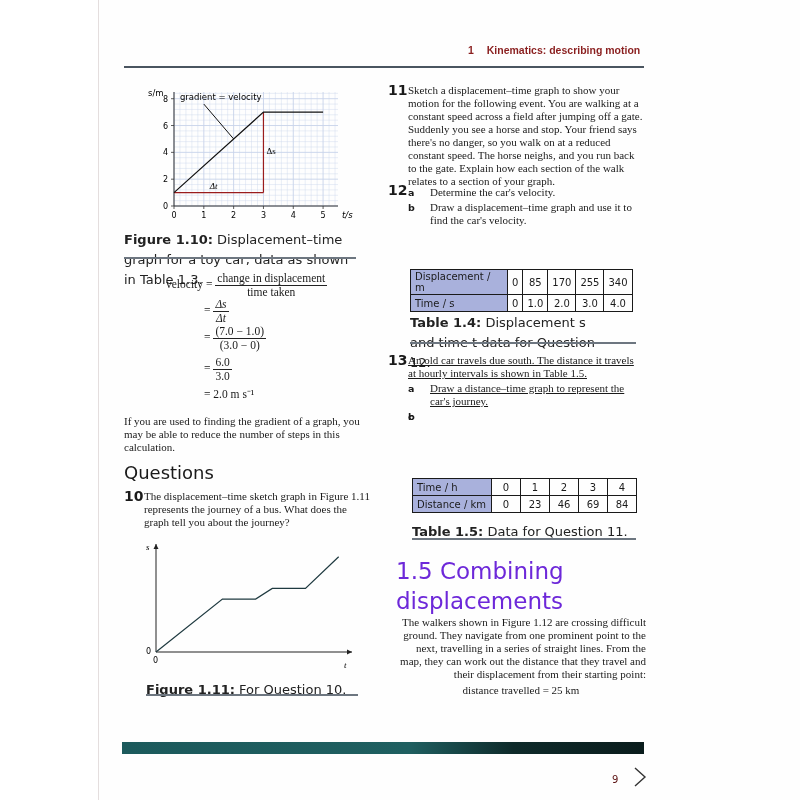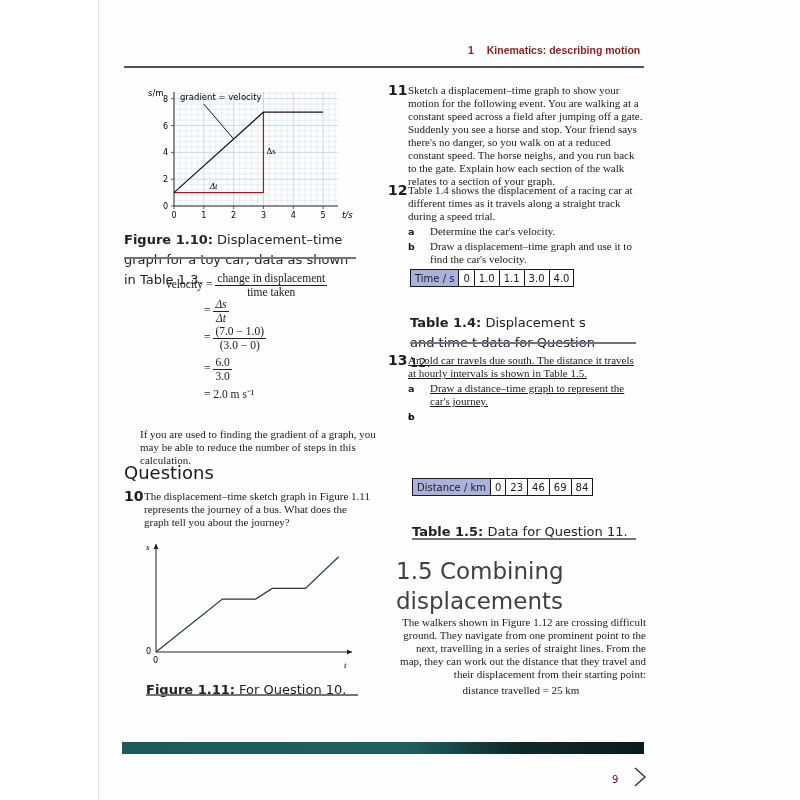--- a/index.html
+++ b/index.html
@@ -22,21 +22,21 @@
   .eqrow { position: absolute; white-space: nowrap; }
 
   .body { font-family: "Liberation Serif", serif; font-size: 11px; line-height: 13px; color: #1a1a1a; }
   .qnum { font-family: "DejaVu Sans", sans-serif; font-weight: bold; font-size: 14px; position: absolute; left: 0; top: 0; }
   .q { position: absolute; }
   .q .text { margin-left: 20px; }
   .sub { position: relative; margin-left: 20px; padding-left: 22px; margin-top: 2px; }
   .sub .lbl { position: absolute; left: 0; top: 0; font-family: "DejaVu Sans", sans-serif; font-weight: bold; font-size: 9.5px; }
 
   .questions-h { position: absolute; left: 124px; top: 462px; font-family: "DejaVu Sans", sans-serif; font-size: 18px; color: #1a1a1a; }
-  .section-h { position: absolute; left: 396px; top: 556px; font-family: "DejaVu Sans", sans-serif; font-size: 23px; line-height: 30px; color: #404040; }
+  .section-h { position: absolute; left: 396px; top: 556px; font-family: "DejaVu Sans", sans-serif; font-size: 23px; line-height: 30px; color: #6d28d9; }
 
   table.dt { position: absolute; border-collapse: collapse; font-family: "DejaVu Sans", sans-serif; font-size: 10px; }
   table.dt td { border: 1px solid #1a1a1a; padding: 1px 4px; text-align: center; height: 14px; }
   table.dt td.hdr { background: #a9b1dc; text-align: left; padding-left: 4px; }
 
   .fig11 { position: absolute; left: 140px; top: 534px; width: 220px; height: 140px; }
   .footer-bar { position: absolute; left: 122px; top: 742px; width: 522px; height: 12px; background: linear-gradient(90deg, #1c5a5c 0%, #1f5f60 55%, #0e2a2a 75%, #0a1c1c 100%); }
   .page-num { position: absolute; left: 612px; top: 774px; font-family: "DejaVu Sans", sans-serif; font-size: 10px; color: #5a1010; }
   .next-icon { position: absolute; left: 632px; top: 766px; width: 16px; height: 22px; cursor: pointer; }
 </style>
@@ -163,21 +163,21 @@
     <span>=</span>
     <span class="frac"><span class="n">(7.0 − 1.0)</span><span class="d">(3.0 − 0)</span></span>
   </div>
   <div class="eqrow" style="left:204px; top:356px;">
     <span>=</span>
     <span class="frac"><span class="n">6.0</span><span class="d">3.0</span></span>
   </div>
   <div class="eqrow" style="left:204px; top:386px;">= 2.0 m s⁻¹</div>
 </div>
 
-<div class="body" style="position:absolute; left:124px; top:428px; width:240px;margin-left:16px;">If you are used to finding the gradient of a graph, you may be able to reduce the number of steps in this calculation.</div>
+<div class="body" style="position:absolute; left:124px; top:415px; width:240px;">If you are used to finding the gradient of a graph, you may be able to reduce the number of steps in this calculation.</div>
 
 <div class="questions-h">Questions</div>
 
 <div class="q body" style="left:124px; top:490px; width:248px;">
   <span class="qnum">10</span>
   <div class="text">The displacement–time sketch graph in Figure 1.11 represents the journey of a bus. What does the graph tell you about the journey?</div>
 </div>
 
 <svg class="fig11" id="fig11" viewBox="0 0 220 140" xmlns="http://www.w3.org/2000/svg">
   <g id="fig11-axes">
@@ -199,38 +199,45 @@
 </div>
 <div class="rule" style="left:146px; top:694px; width:212px;"></div>
 
 <div class="q body" style="left:388px; top:84px; width:256px;">
   <span class="qnum">11</span>
   <div class="text">Sketch a displacement–time graph to show your motion for the following event. You are walking at a constant speed across a field after jumping off a gate. Suddenly you see a horse and stop. Your friend says there's no danger, so you walk on at a reduced constant speed. The horse neighs, and you run back to the gate. Explain how each section of the walk relates to a section of your graph.</div>
 </div>
 
 <div class="q body" style="left:388px; top:184px; width:256px;">
   <span class="qnum">12</span>
-  <div class="text">Table 1.4 shows the displacement of a racing car at different times as it travels along a straight track during a speed trial.</div>
   <div class="sub">
     <span class="lbl">a</span>
     <span>Determine the car's velocity.</span>
   </div>
   <div class="sub">
     <span class="lbl">b</span>
     <span>Draw a displacement–time graph and use it to find the car's velocity.</span>
   </div>
 </div>
 
 <table class="dt" style="left:410px; top:269px;">
   <tbody>
+      <tr>
+    <td class="hdr" style="width:88px;">Displacement / m</td>
+    <td>0</td>
+    <td>85</td>
+    <td>170</td>
+    <td>255</td>
+    <td>340</td>
+  </tr>
   <tr>
     <td class="hdr">Time / s</td>
     <td>0</td>
     <td>1.0</td>
-    <td>1.1</td>
+    <td>2.0</td>
     <td>3.0</td>
     <td>4.0</td>
   </tr>
 </tbody>
   </table>
 <div class="caption" style="position:absolute; left:410px; top:313px; width:200px;">
   <b>Table 1.4:</b><span> Displacement s and time t data for Question 12.</span>
 </div>
 <div class="rule" style="left:410px; top:342px; width:226px;"></div>
 
@@ -244,20 +251,28 @@
   <div class="sub">
     <span class="lbl">b</span>
   </div>
   <div class="sub">
     <span class="lbl">c</span>
   </div>
 </div>
 
 <table class="dt" style="left:412px; top:478px;">
   <tbody>
+      <tr>
+    <td class="hdr" style="width:70px;">Time / h</td>
+    <td style="width:20px;">0</td>
+    <td style="width:20px;">1</td>
+    <td style="width:20px;">2</td>
+    <td style="width:20px;">3</td>
+    <td style="width:20px;">4</td>
+  </tr>
   <tr>
     <td class="hdr">Distance / km</td>
     <td>0</td>
     <td>23</td>
     <td>46</td>
     <td>69</td>
     <td>84</td>
   </tr>
 </tbody>
   </table>

